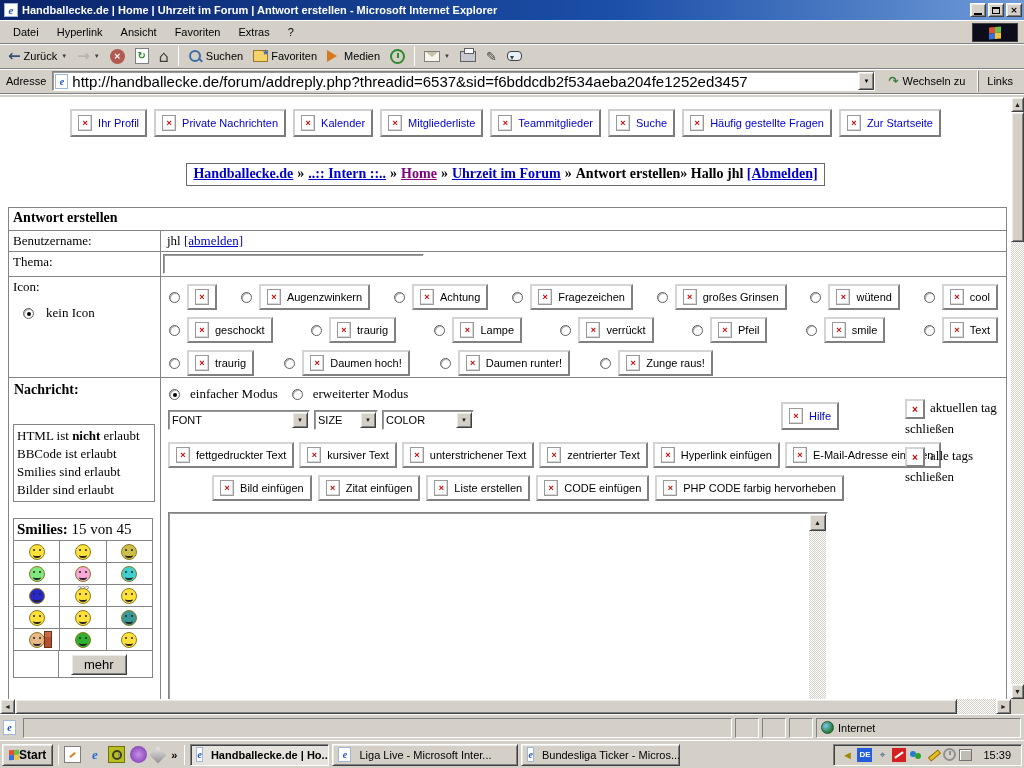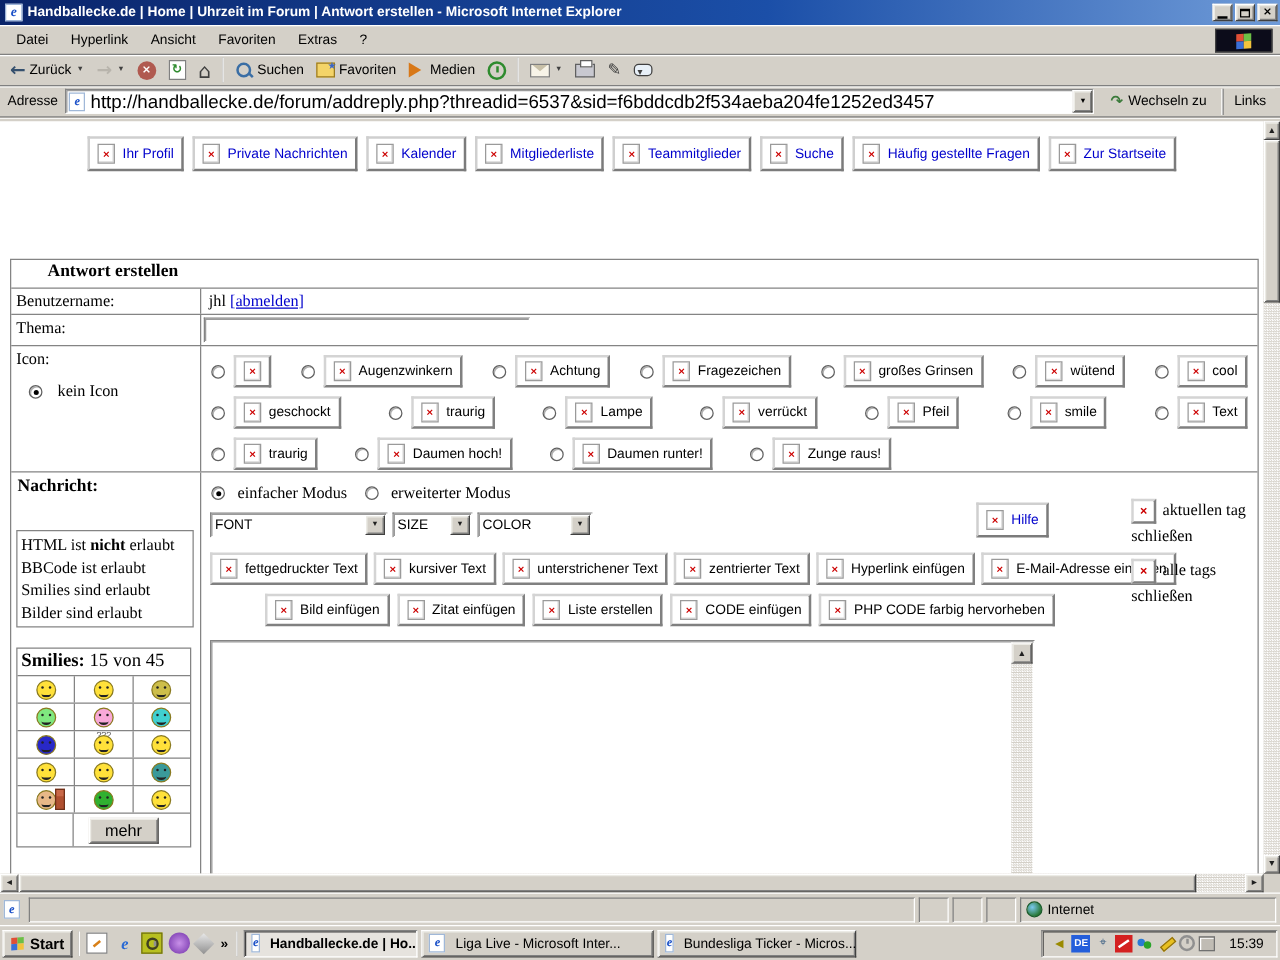--- a/index.html
+++ b/index.html
@@ -87,21 +87,21 @@
   .crumbbox a { color:#0000cc; }
   .crumbbox a.visited { color:#800080; }
   .crumbbox .sep { color:#000; padding:0 4px; }
 
   
   .formtable { position:absolute; left:8px; top:110px; width:999px; border:1px solid #848484; background:#fff; }
   .trow { display:flex; border-top:1px solid #848484; }
   .trow:first-child { border-top:none; }
   .tleft { width:152px; flex:0 0 152px; border-right:1px solid #848484; padding:2px 4px; }
   .tright { flex:1; position:relative; }
-  .hdr { font-weight:bold; font-size:14px; padding:2px 4px; height:22px;margin-left:25px; }
+  .hdr { font-weight:bold; font-size:14px; padding:2px 4px; height:22px; }
   .row-user { height:21px; } .row-user .tright { padding:2px 6px; }
   .row-topic { height:25px; } 
   .topic-input { margin:2px; width:261px; height:20px; }
   .row-icon { height:101px; }
   .radio { width:11px; height:11px; border-radius:50%; background:#fff; border:1px solid #606060; box-shadow:inset 1px 1px 0 #b0b0b0; position:relative; flex:0 0 auto; }
   .radio.sel::after { content:""; position:absolute; left:3px; top:3px; width:4px; height:4px; border-radius:50%; background:#000; }
   .keinicon { display:flex; align-items:center; gap:12px; margin:10px 0 0 10px; }
   .iconrow { display:flex; align-items:center; justify-content:space-between; padding:0 8px; margin-top:7px; }
   .iconrow.left4 { justify-content:flex-start; gap:30px; }
   .iconitem { display:flex; align-items:center; gap:7px; }
@@ -163,21 +163,21 @@
   
   .statusbar { position:absolute; left:0; top:714px; width:1024px; height:26px; border-top:1px solid #fff; display:flex; align-items:center; padding:2px 3px; gap:3px; }
   .spanel { height:20px; border:1px solid; border-color:#808080 #fff #fff #808080; display:flex; align-items:center; padding:0 4px; gap:4px; }
   .sp-main { flex:1; }
   .sp-sm { width:24px; }
   .sp-zone { width:205px; }
   .globe { width:13px; height:13px; border-radius:50%; background:radial-gradient(circle at 35% 35%, #7ac8f0, #2a7a3a 70%); border:1px solid #1a5a2a; }
 
   
   .taskbar { position:absolute; left:0; top:740px; width:1024px; height:28px; background:#d4d0c8; border-top:1px solid #fff; display:flex; align-items:center; padding:0 2px; gap:3px; }
-  .startbtn { display:flex; align-items:center; gap:5px; height:22px; padding:0 6px; font-weight:bold; font-size:12px; }
+  .startbtn { display:flex; align-items:center; gap:0; height:22px; padding:0 6px; font-weight:bold; font-size:12px; }
   .qsep { width:1px; height:20px; background:#808080; border-right:1px solid #fff; margin:0 2px; }
   .ql { display:flex; align-items:center; gap:5px; }
   .qlicon { width:17px; height:17px; display:grid; place-items:center; font-size:11px; }
   .chev { font-weight:bold; font-size:11px; padding:0 2px; }
   .taskbtn { display:flex; align-items:center; gap:4px; height:22px; padding:0 5px; font-size:11px; white-space:nowrap; overflow:hidden; }
   .taskbtn.active { font-weight:bold; background:#e6e3de; }
   .tb1{width:139px;} .tb2{width:186px;} .tb3{width:159px;}
   .tray { margin-left:auto; height:22px; display:flex; align-items:center; gap:3px; padding:0 6px; }
   .trayicon { width:14px; height:14px; display:grid; place-items:center; font-size:10px; }
   .t-speaker { color:#9a8a00; font-size:11px; }
@@ -322,20 +322,26 @@
     <span class="pbtn">
         <span class="bimg">×</span>
         <span class="lbl">Häufig gestellte Fragen</span>
       </span>
     <span class="pbtn">
         <span class="bimg">×</span>
         <span class="lbl">Zur Startseite</span>
       </span>
   </div>
 
+  <div class="breadcrumb">
+    <span class="crumbbox">
+      <a>Handballecke.de</a><span class="sep">»</span><a>..:: Intern ::..</a><span class="sep">»</span><a class="visited">Home</a><span class="sep">»</span><a>Uhrzeit im Forum</a><span class="sep">»</span><span>Antwort erstellen» Hallo jhl</span>
+      <a>[Abmelden]</a>
+    </span>
+  </div>
 
   <div class="formtable">
     <div class="trow">
         <div class="hdr">Antwort erstellen</div>
       </div>
     <div class="trow row-user">
       <div class="tleft">Benutzername:</div>
       <div class="tright"><span>jhl</span> <a style="color:#0000cc;">[abmelden]</a></div>
     </div>
     <div class="trow row-topic">

